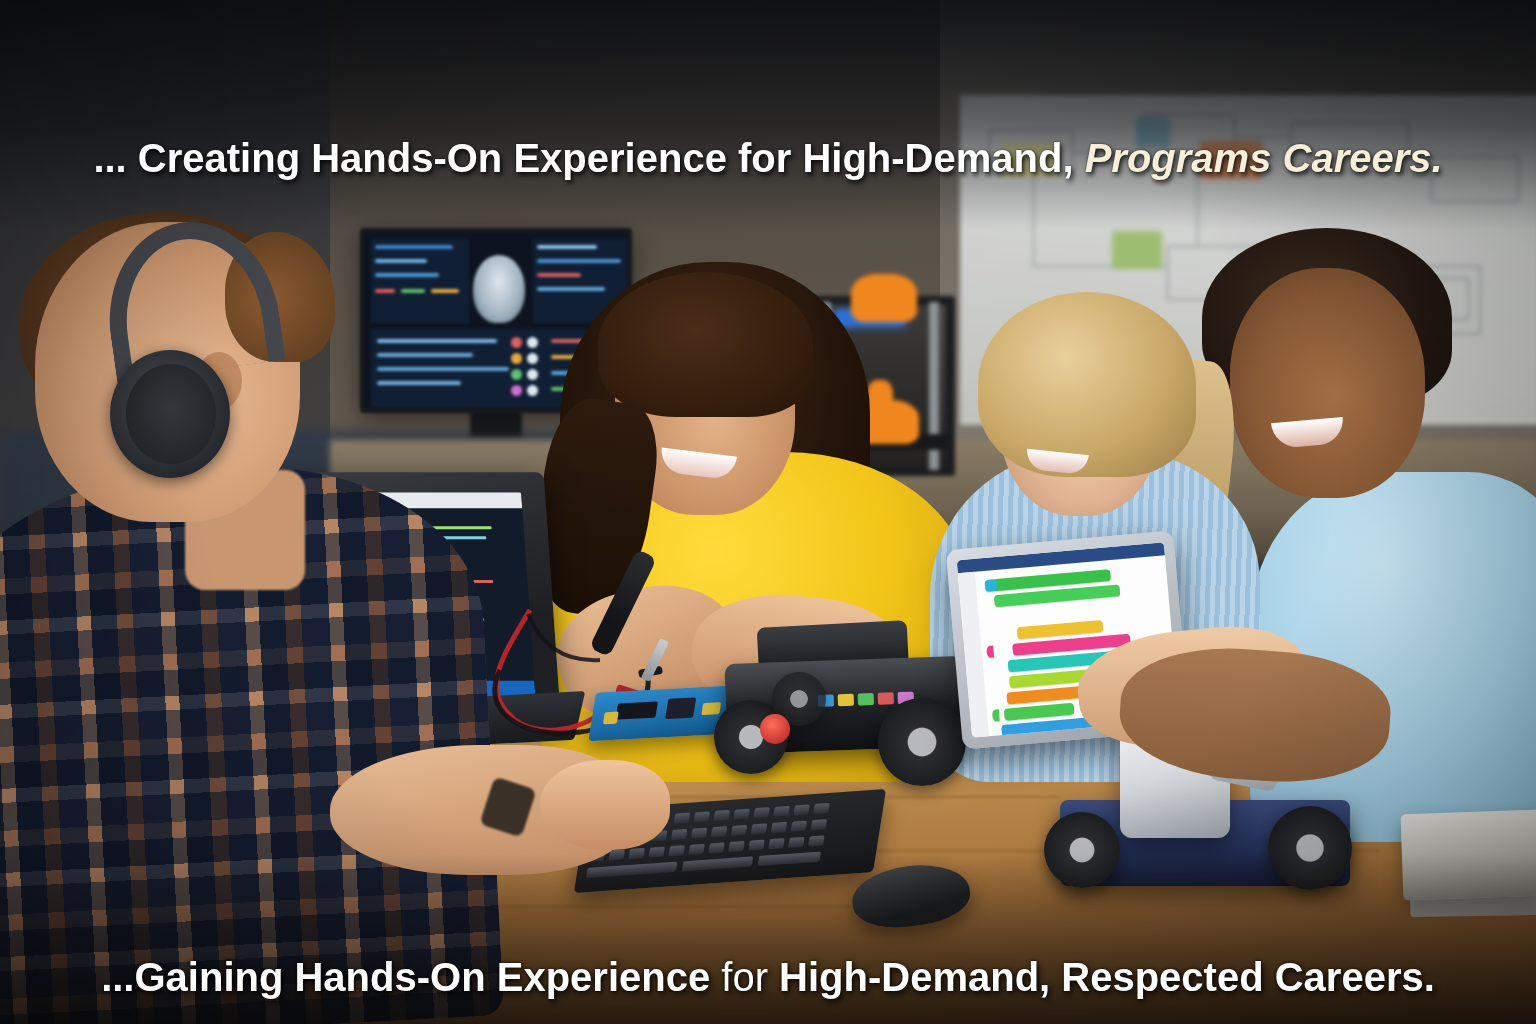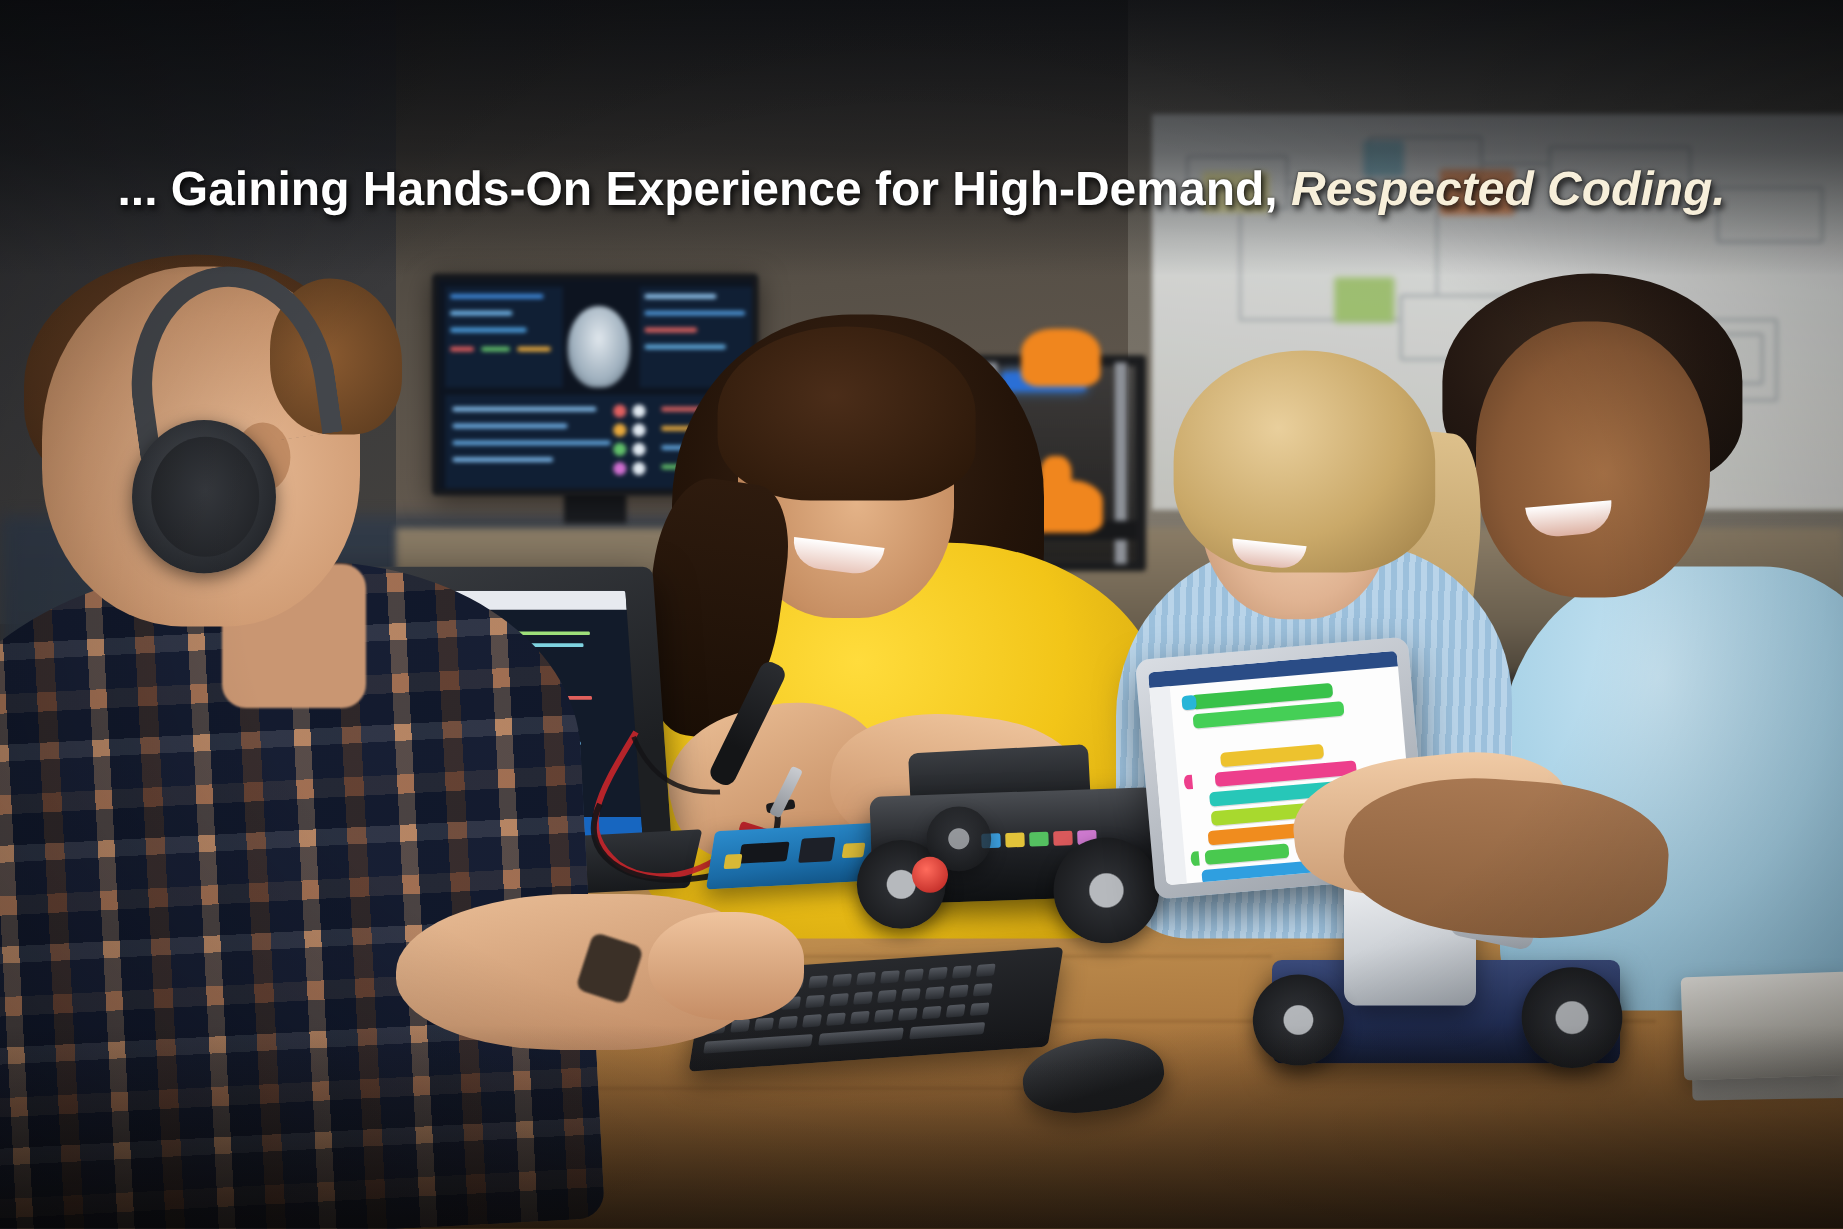--- a/index.html
+++ b/index.html
@@ -727,16 +727,17 @@
     <div class="p1-arm"></div>
     <div class="watch"></div>
     <div class="p1-hand"></div>
   </div>
 
   <div class="top-shade"></div>
   <div class="bottom-shade"></div>
   <div class="vignette"></div>
 
 
-  <div class="subtitle"><span>... Gaining Hands-On Experience for High-Demand,</span><span class="ital"> Respected Coding.</span></div>
-
+  <div class="subtitle"><span>... Creating Hands-On Experience for High-Demand,</span><span class="ital"> Programs Careers.</span></div>
+
+  <div class="caption"><span>...Gaining Hands-On Experience </span><span class="lite">for </span><span>High-Demand, Respected Careers.</span></div>
 
 </div>
 
 </body></html>

